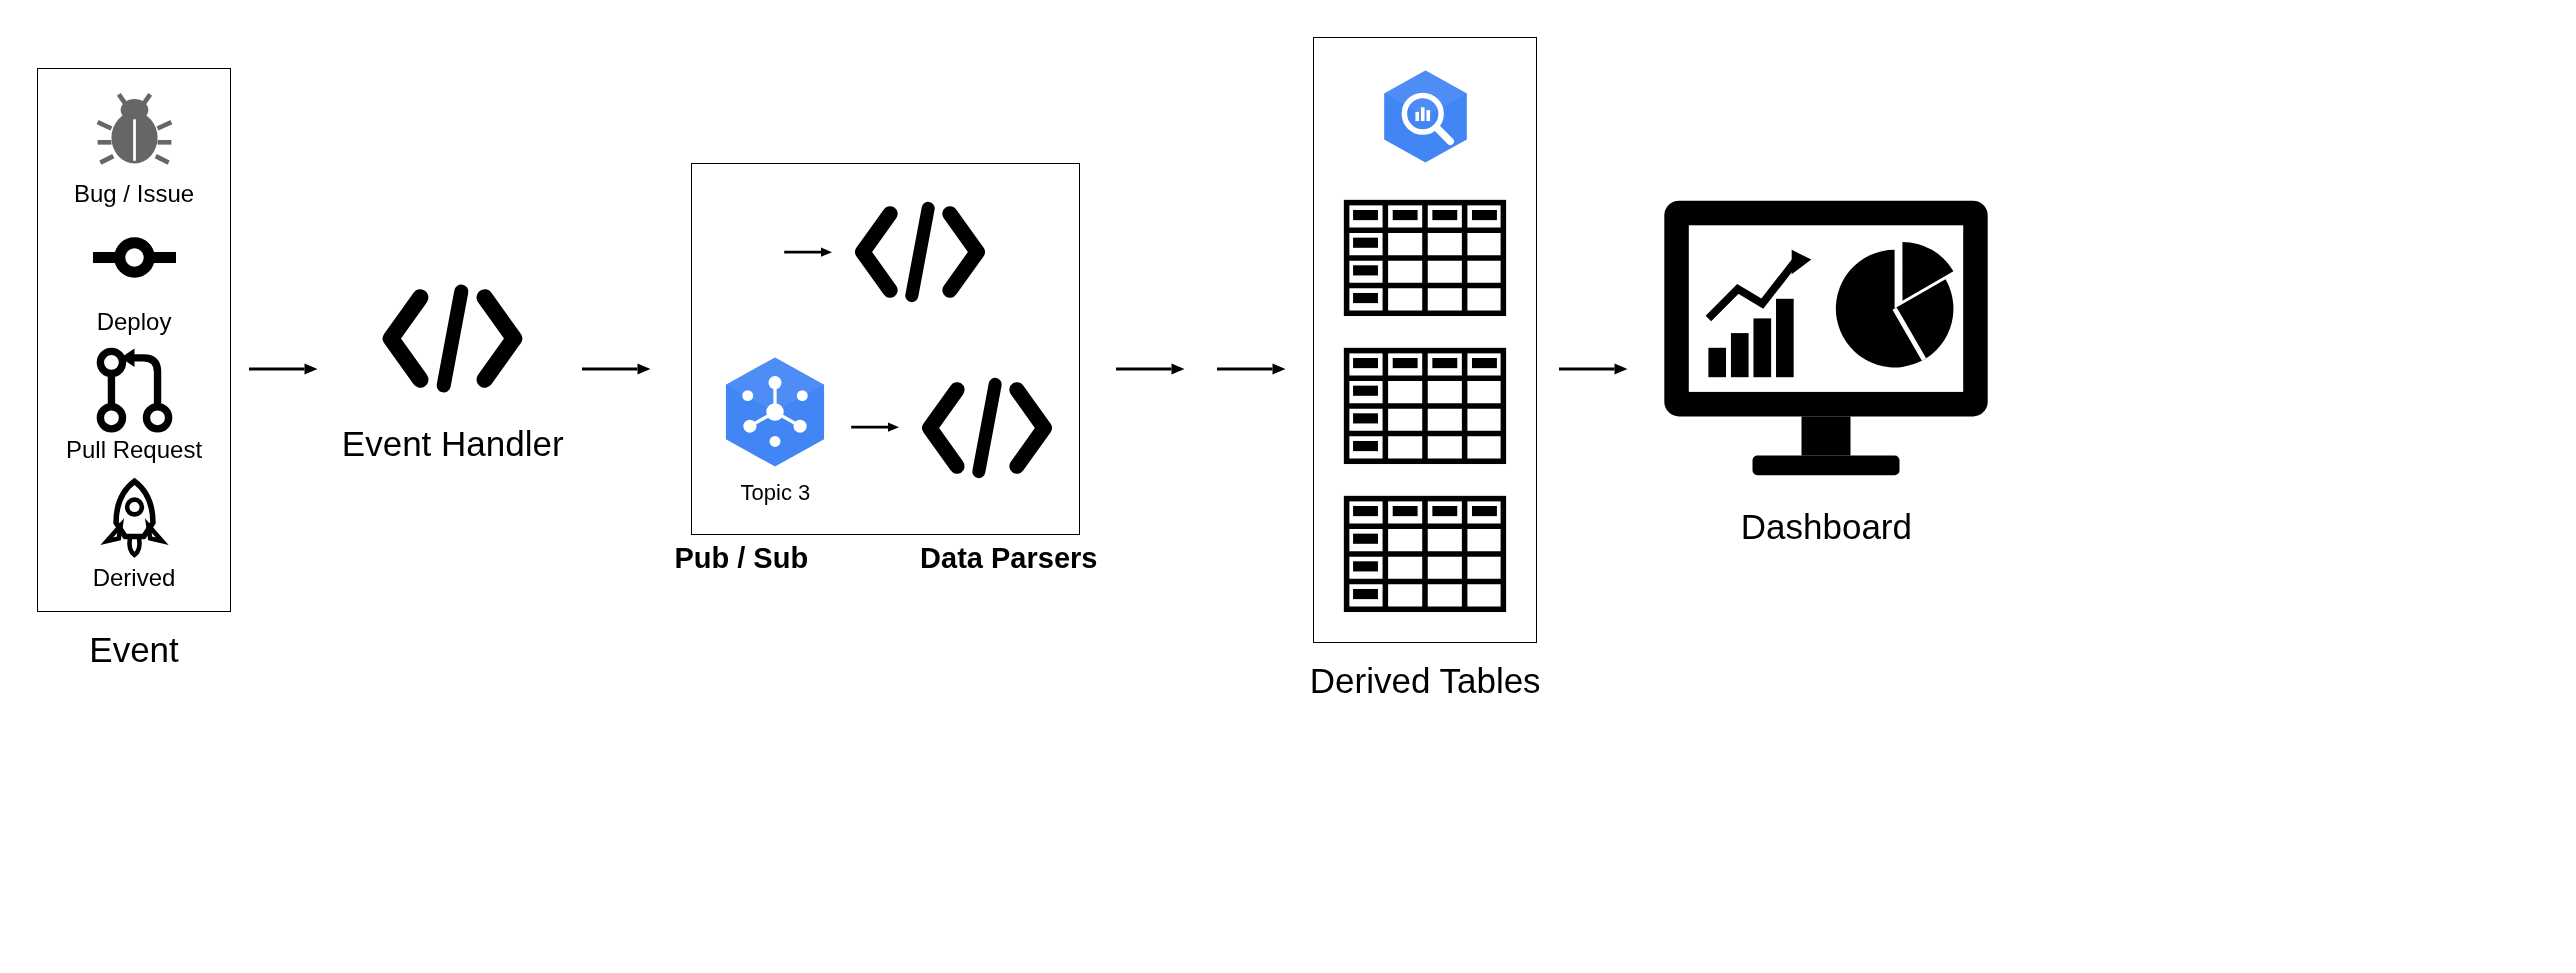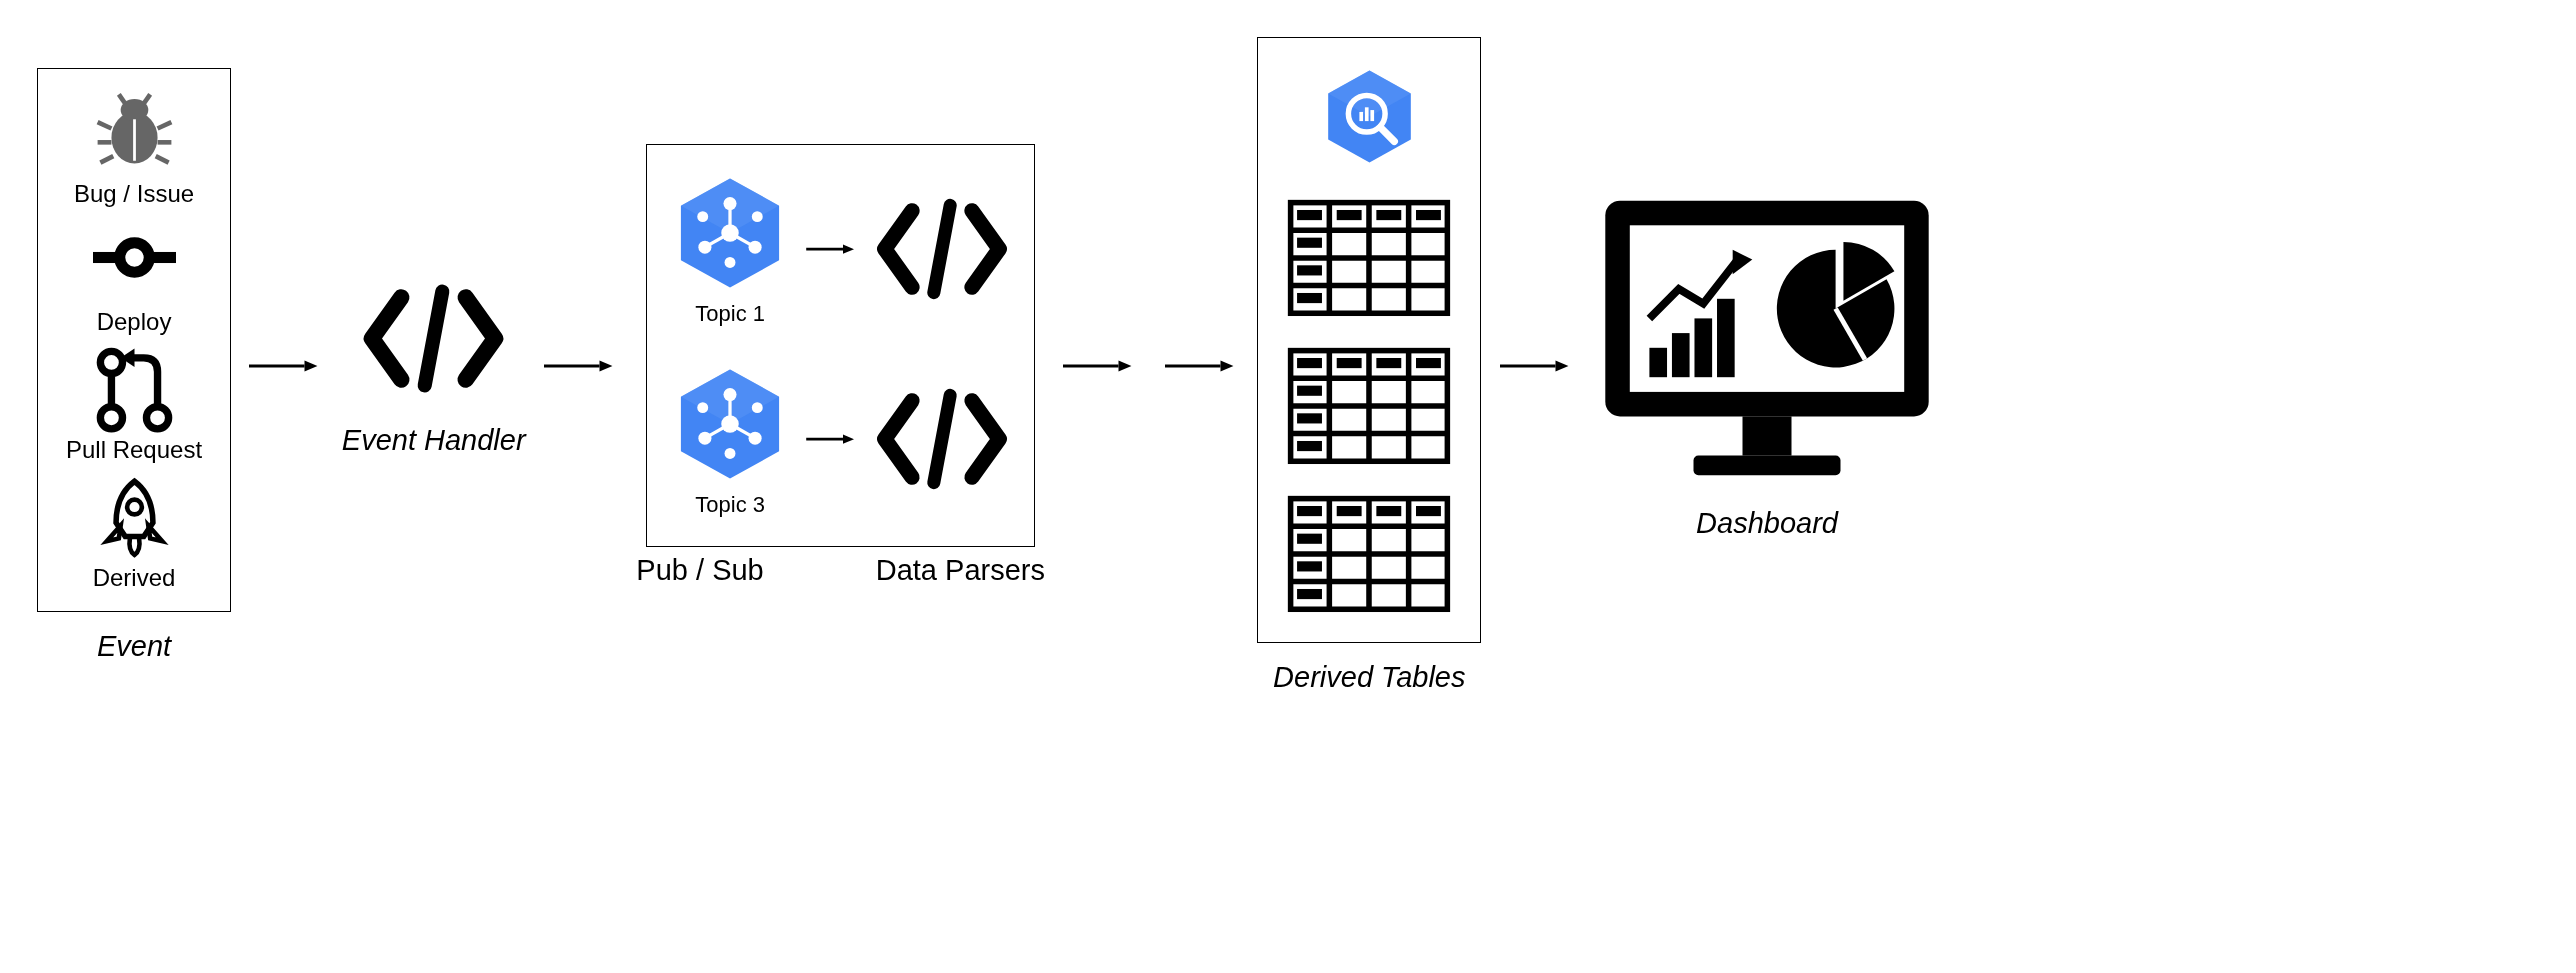--- a/index.html
+++ b/index.html
@@ -15,24 +15,23 @@
     display: flex;
     align-items: center;
     gap: 9.2px;
   }
   .stage {
     display: flex;
     flex-direction: column;
     align-items: center;
   }
   .stage-label {
-    font-size: 29px;
+    font-size: 35px;
     margin-top: 18.4px;
     text-align: left;
-    font-style: italic;
   }
   .box {
     border: 1.8px solid #000;
     padding: 18.4px 28px;
     display: flex;
     flex-direction: column;
     align-items: center;
     gap: 8px;
   }
   .event-item {
@@ -58,20 +57,21 @@
     display: flex;
     flex-direction: column;
     align-items: center;
   }
   .hex-label { font-size: 22px; margin-top: 4.6px; }
   .sub-labels {
     display: flex;
     gap: 112px;
     margin-top: 7px;
     font-size: 29px;
+    font-weight: bold;
   }
   .bq-stack {
     display: flex;
     flex-direction: column;
     align-items: center;
     gap: 9.2px;
   }
   .derived-box {
     border: 1.8px solid #000;
     padding: 28px 28px;
@@ -240,26 +240,20 @@
 
   <div class="arrow">
       <svg viewBox="0 0 80 24">
         <use href="#arrow-g"></use>
       </svg>
     </div>
 
   <div class="stage">
     <div class="box" style="gap:37px; padding:28px 23px;">
       <div class="pubsub-row">
-        <div class="hex-wrap">
-          <div><svg width="120" height="120" viewBox="0 0 110 110">
-                <use href="#hex-pubsub"></use>
-              </svg></div>
-          <div class="hex-label">Topic 1</div>
-        </div>
         <div><svg width="55" height="18.4" viewBox="0 0 55 20">
               <use href="#arrow-sm"></use>
             </svg></div>
         <div><svg width="138" height="120" viewBox="0 0 115 110">
               <use href="#code-icon"></use>
             </svg></div>
       </div>
       <div class="pubsub-row">
         <div class="hex-wrap">
           <div><svg width="120" height="120" viewBox="0 0 110 110">

